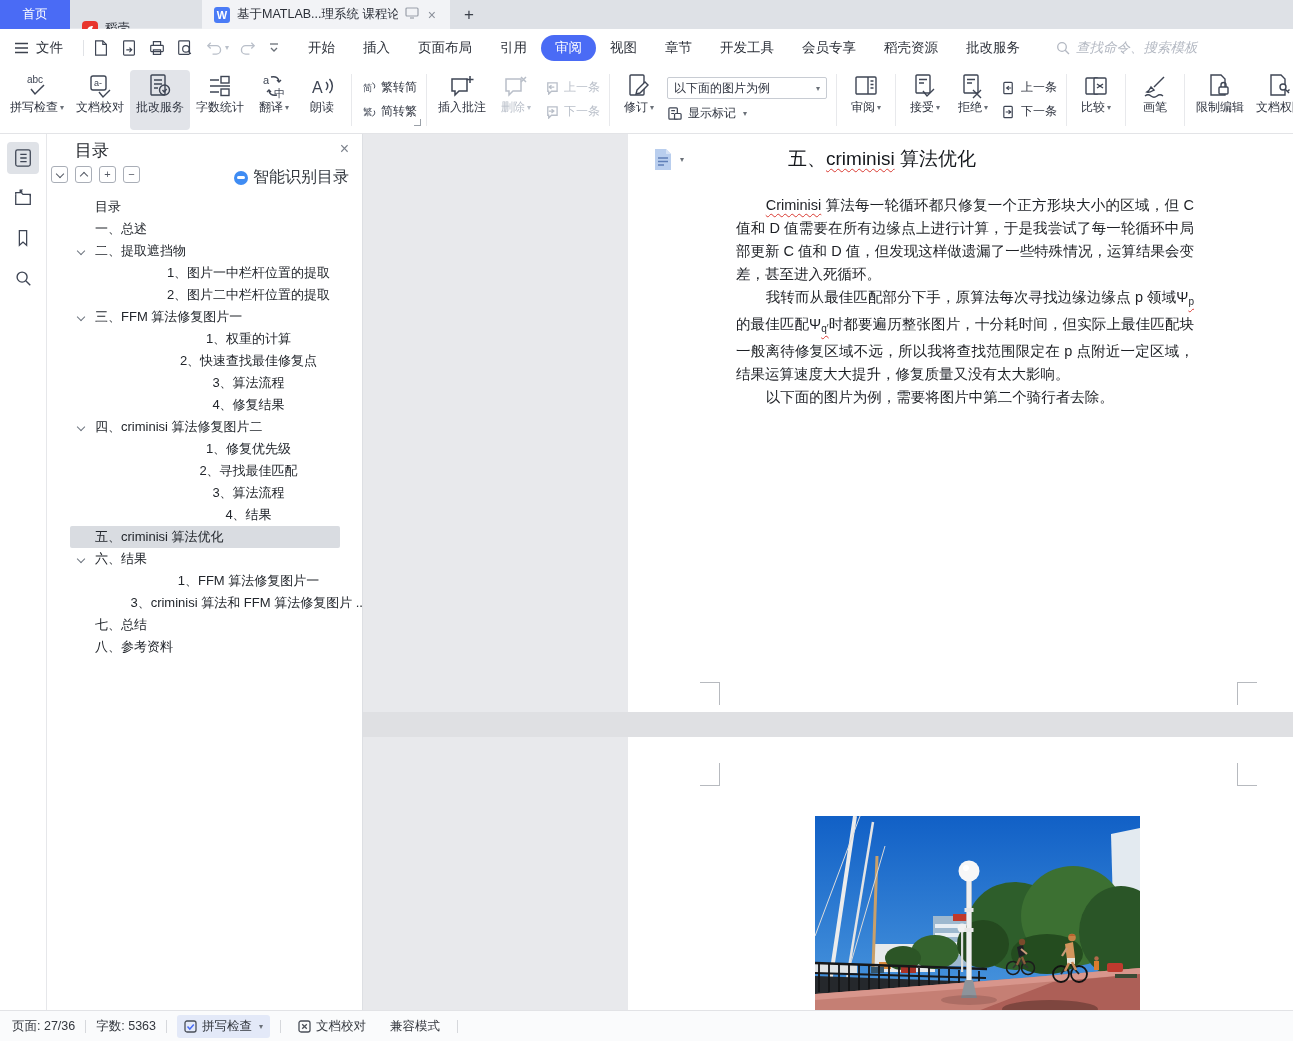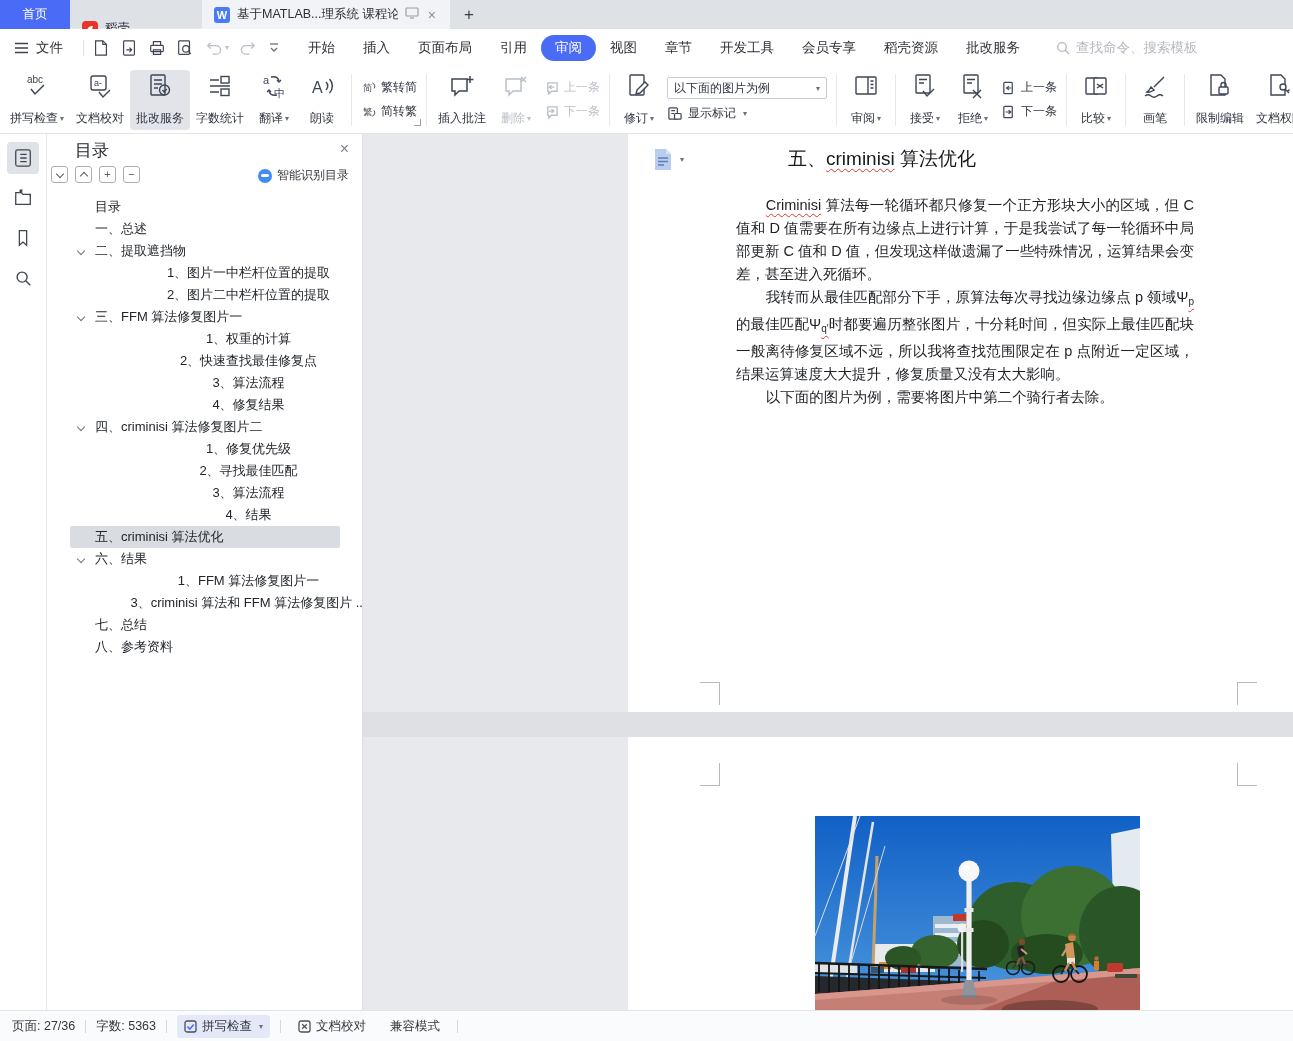--- a/index.html
+++ b/index.html
@@ -21,28 +21,28 @@
 
   
   .menubar{ position:absolute; top:29px; left:0; right:0; height:37px; background:#fff; display:flex; align-items:center; font-size:13.5px; color:#2c313a; padding-left:14px; }
   .mb-file{ display:flex; align-items:center; gap:7px; margin-right:12px; }
   .mb-vsep{ width:1px; height:16px; background:#e0e2e6; margin:0 8px; }
   .qicons{ display:flex; align-items:center; gap:10px; margin-right:14px; }
   .qbtn{ display:flex; align-items:center; }
   .menu-items{ display:flex; align-items:center; }
   .menu-item{ padding:4px 14px; border-radius:14px; white-space:nowrap; }
   .menu-item.active{ background:#4a6bf5; color:#fff; }
-  .mb-search{ display:flex; align-items:center; gap:6px; margin-left:22px; color:#b3b8c2; }
+  .mb-search{ display:flex; align-items:center; gap:6px; margin-left:22px; color:#b3b8c2;font-style:italic; }
   .drop{ font-size:8px; color:#6a7078; margin-left:2px; }
   .drop.dim{ color:#bac0ca; }
 
   
   .ribbon{ position:absolute; top:66px; left:0; right:0; height:68px; background:#fff; border-bottom:1px solid #e3e4e7; display:flex; align-items:center; padding:0 4px; overflow:hidden; white-space:nowrap; }
   .rsep{ width:1px; height:52px; background:#e8e9ec; margin:0 5px; flex:0 0 auto; }
-  .bigbtn{ flex:0 0 auto; height:60px; min-width:48px; padding:3px 6px; border-radius:4px; display:flex; flex-direction:column; align-items:center; justify-content:space-between; font-size:12px; color:#2f3440; }
+  .bigbtn{ flex:0 0 auto; height:60px; min-width:48px; padding:3px 6px; border-radius:4px; display:flex; flex-direction:column; align-items:center; justify-content:flex-start; font-size:12px; color:#2f3440; }
   .bigbtn.active{ background:#e2e4e9; }
   .bigbtn .lbl{ display:flex; align-items:center; white-space:nowrap; }
   .smallcol{ flex:0 0 auto; height:60px; display:flex; flex-direction:column; justify-content:center; gap:7px; padding:0 4px; position:relative; }
   .smallbtn{ display:flex; align-items:center; gap:5px; font-size:12px; color:#2f3440; }
   .smallbtn.disabled{ color:#b9bfc9; }
   .bigbtn.disabled{ color:#b9bfc9; }
   .cornermark{ position:absolute; right:0; bottom:4px; width:7px; height:7px; border-right:1.4px solid #9aa0a8; border-bottom:1.4px solid #9aa0a8; }
   .combo{ width:160px; height:22px; border:1px solid #c8ccd3; border-radius:2px; display:flex; align-items:center; justify-content:space-between; padding:0 6px; font-size:12px; color:#2f3440; background:#fff; }
   .markupcol{ flex:0 0 auto; height:60px; display:flex; flex-direction:column; justify-content:center; gap:6px; padding:0 4px; }
 
@@ -53,21 +53,21 @@
   .stripbtn.active{ background:#dfe2e7; }
 
   .tocpanel{ width:316px; background:#fff; border-right:1px solid #dddfe3; position:relative; flex:0 0 auto; }
   .toc-title{ position:absolute; top:5px; left:28px; font-size:17px; color:#22252b; }
   .toc-close{ position:absolute; top:7px; right:13px; font-size:16px; color:#7c828c; line-height:1; }
   .toc-controls{ position:absolute; top:32px; left:4px; display:flex; gap:7px; }
   .sqbtn{ width:17px; height:17px; border:1px solid #a9aeb7; border-radius:3px; display:flex; align-items:center; justify-content:center; background:#fff; }
   .sqbtn .chevdn{ width:6px; height:6px; border-left:1.3px solid #555b66; border-bottom:1.3px solid #555b66; transform:rotate(-45deg); margin-top:-2px; }
   .sqbtn .chevup{ width:6px; height:6px; border-left:1.3px solid #555b66; border-bottom:1.3px solid #555b66; transform:rotate(135deg); margin-bottom:-2px; }
   .sqbtn .plus , .sqbtn .minus{ font-size:11px; color:#555b66; line-height:1; }
-  .smart-toc{ position:absolute; top:33px; right:13px; display:flex; align-items:center; gap:5px; font-size:12px; color:#33383f; }
+  .smart-toc{ position:absolute; top:33px; right:13px; display:flex; align-items:center; gap:5px; font-size:16px; color:#33383f; }
   .smart-dot{ width:14px; height:14px; border-radius:50%; background:#3f8cf3; position:relative; }
   .smart-dot::after{ content:""; position:absolute; left:3px; top:5px; width:8px; height:3px; border-radius:2px; background:#fff; }
   .toclist{ position:absolute; top:62px; left:0; right:0; bottom:0; overflow:hidden; font-size:13px; color:#22262c; }
   .toc-item{ position:relative; height:22px; display:flex; align-items:center; white-space:nowrap; }
   .toc-item.lvl0{ padding-left:48px; }
   .toc-item.lvl1{ padding-left:88px;justify-content:center; }
   .toc-item .chev{ position:absolute; left:31px; top:8px; width:6px; height:6px; border-left:1.4px solid #6f7680; border-bottom:1.4px solid #6f7680; transform:rotate(-45deg); }
   .toc-item.selected{ margin-left:23px; margin-right:22px; background:#d9dce1; border-radius:2px; }
   .toc-item.selected.lvl0{ padding-left:25px; }
 

